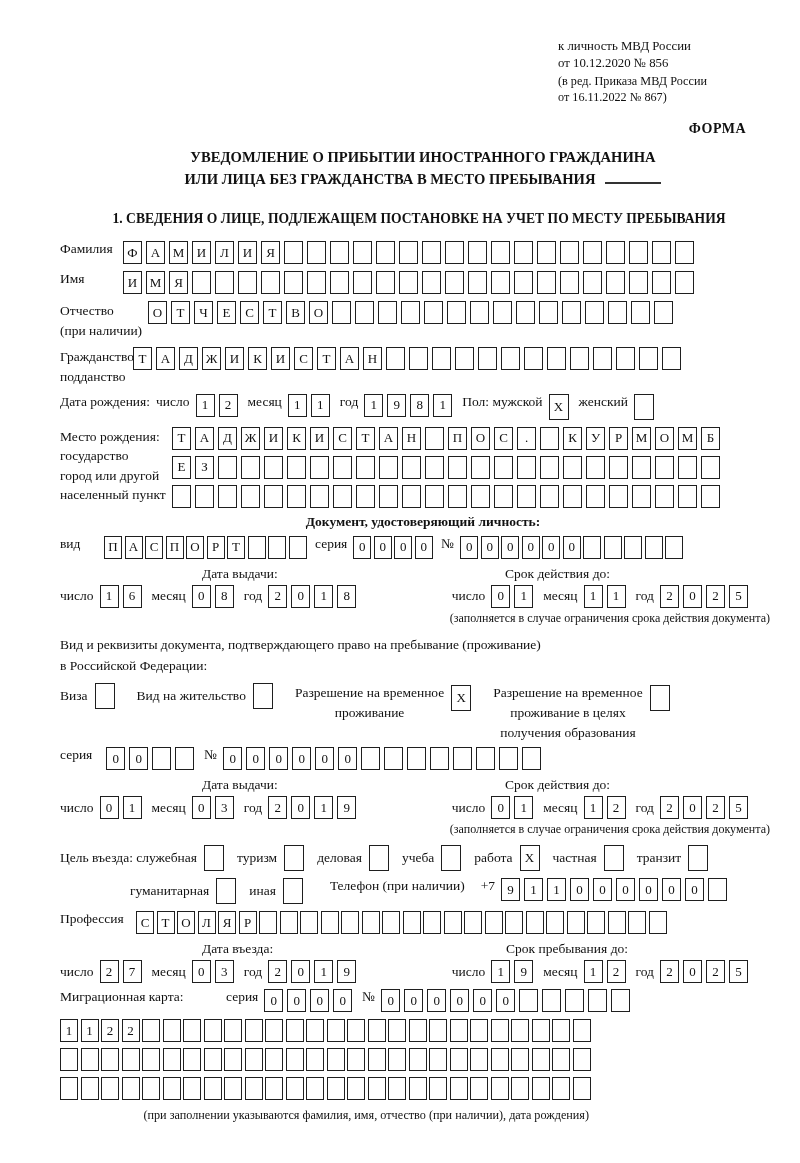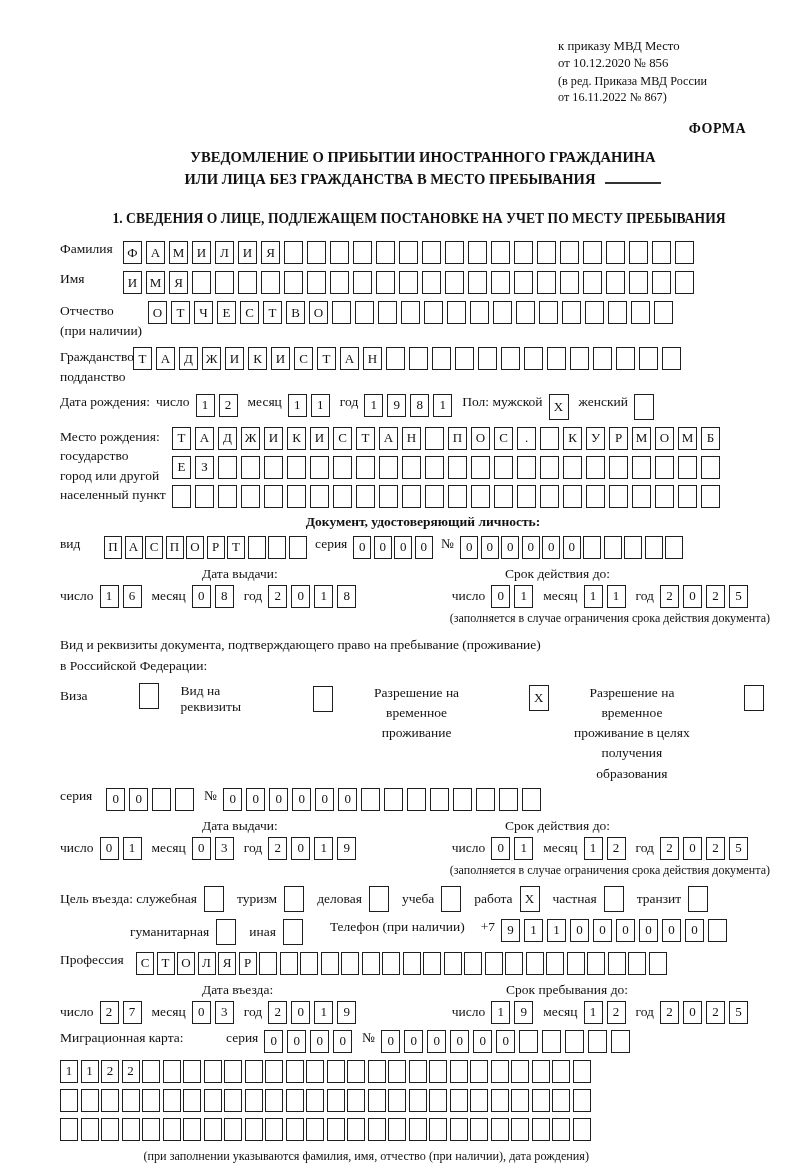--- a/index.html
+++ b/index.html
@@ -47,37 +47,37 @@
   .dline .g2{margin-left:auto;margin-right:34px;}
   .note{text-align:right;font-size:12px;margin:0 16px 8px 0;}
   .plain{line-height:1.6;}
   .mt6{margin-top:6px;}
   .pair{display:flex;align-items:center;margin-right:9px;}
   .pair .plbl{margin-right:7px;}
   .pair-top{align-items:flex-start;}
   .pair-top .plbl{text-align:center;line-height:1.5;}
   .pair-top .boxes{margin-top:2px;}
   .visa-row{display:flex;align-items:flex-start;margin:6px 0 4px 0;}
-  .visa-row .pair{margin-right:18px;gap:44px;}
+  .visa-row .pair{margin-right:18px;}
   .indent{margin-left:70px;}
   .repwrap{display:flex;align-items:flex-start;margin-top:2px;}
   .reprows .boxes{margin-bottom:6px;}
   .repnote{font-size:12.2px;text-align:right;margin:2px 4px 0 0;}
   .bold{font-weight:bold;}
   .center{text-align:center;}
   .ph-prefix{margin:0 6px 0 10px;}
 </style>
 </head>
 <body>
 
 <div class="page">
 
   <div class="hdr-wrap">
     <div class="hdr">
-      <div>к приказу МВД Место</div>
+      <div>к личность МВД России</div>
       <div>от 10.12.2020 № 856</div>
       <div class="small">(в ред. Приказа МВД России</div>
       <div class="small">от 16.11.2022 № 867)</div>
     </div>
   </div>
   <div class="forma">ФОРМА</div>
 
   <div class="title">
     <div>УВЕДОМЛЕНИЕ О ПРИБЫТИИ ИНОСТРАННОГО ГРАЖДАНИНА</div>
     <div><span>ИЛИ ЛИЦА БЕЗ ГРАЖДАНСТВА В МЕСТО ПРЕБЫВАНИЯ</span><span class="t-underline"></span></div>
@@ -419,21 +419,21 @@
   <div class="plain">в Российской Федерации:</div>
 
   <div class="visa-row">
     <span class="pair">
       <span class="plbl">Виза</span>
       <span class="boxes cb">
           <span class="cell">&nbsp;</span>
         </span>
     </span>
     <span class="pair">
-      <span class="plbl">Вид на реквизиты</span>
+      <span class="plbl">Вид на жительство</span>
       <span class="boxes cb">
           <span class="cell">&nbsp;</span>
         </span>
     </span>
     <span class="pair pair-top">
       <span class="plbl">
         <div>Разрешение на временное</div>
         <div>проживание</div>
       </span>
       <span class="boxes cb">

